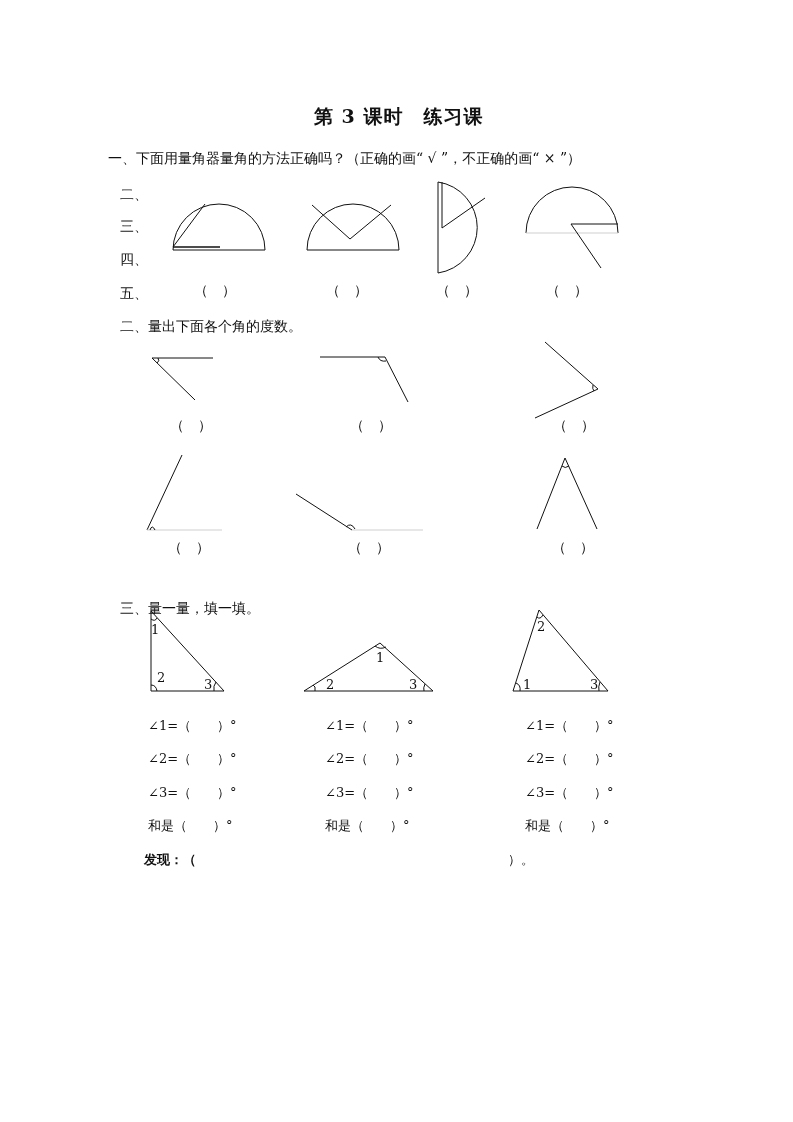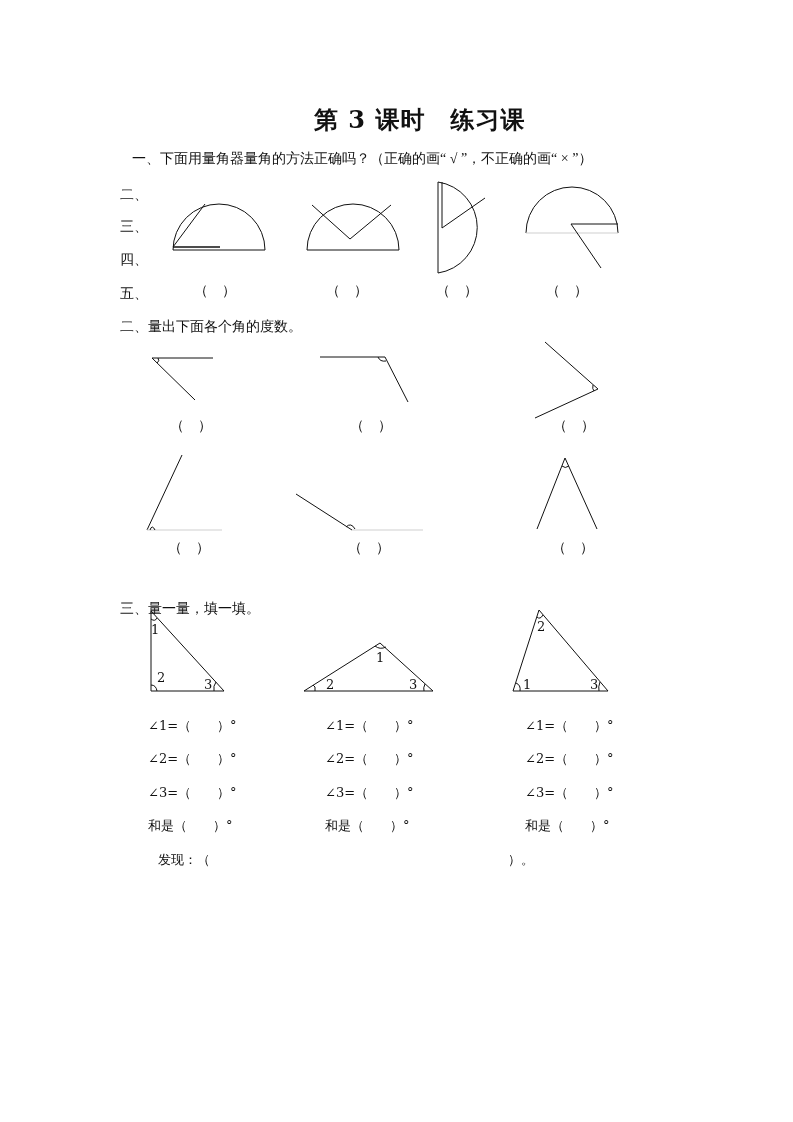--- a/index.html
+++ b/index.html
@@ -1,32 +1,32 @@
 <!DOCTYPE html>
 <html><head>
 <meta charset="utf-8">
 <style>
   html, body { margin:0; padding:0; background:#ffffff; }
   body { width:793px; height:1122px; position:relative; overflow:hidden;
          font-family:"DejaVu Serif","Liberation Serif",serif; color:#111; }
   .abs { position:absolute; white-space:nowrap; }
-  .title { font-size:24px; font-weight:bold; letter-spacing:1px; }
+  .title { font-size:19px; font-weight:bold; letter-spacing:1px; }
   .q { font-size:14px; }
   .sm { font-size:13px; }
   svg { position:absolute; left:0; top:0; }
   svg line, svg path, svg polyline, svg polygon { stroke:#111; stroke-width:1; fill:none; }
   .faint { stroke:#cfcfcf !important; }
   .thick { stroke-width:1.6 !important; }
 </style>
 </head>
 <body>
 
 <div class="abs title" style="left:314px;top:104px;">第 3 课时　练习课</div>
 
-<div class="abs q" style="left:132px;top:150px;font-family:Liberation Serif, serif;">一、下面用量角器量角的方法正确吗？（正确的画“ √ ”，不正确的画“ × ”）</div>
+<div class="abs q" style="left:108px;top:150px;">一、下面用量角器量角的方法正确吗？（正确的画“ √ ”，不正确的画“ × ”）</div>
 <div class="abs q" style="left:120px;top:186px;">二、</div>
 <div class="abs q" style="left:120px;top:218px;">三、</div>
 <div class="abs q" style="left:120px;top:251px;">四、</div>
 <div class="abs q" style="left:120px;top:285px;">五、</div>
 
 <div class="abs q" style="left:194px;top:282px;">（　）</div>
 <div class="abs q" style="left:326px;top:282px;">（　）</div>
 <div class="abs q" style="left:436px;top:282px;">（　）</div>
 <div class="abs q" style="left:546px;top:282px;">（　）</div>
 
@@ -58,21 +58,21 @@
 <div class="abs sm" style="left:325px;top:717px;">∠1=（　　）°</div>
 <div class="abs sm" style="left:325px;top:750px;">∠2=（　　）°</div>
 <div class="abs sm" style="left:325px;top:784px;">∠3=（　　）°</div>
 <div class="abs sm" style="left:325px;top:817px;">和是（　　）°</div>
 
 <div class="abs sm" style="left:525px;top:717px;">∠1=（　　）°</div>
 <div class="abs sm" style="left:525px;top:750px;">∠2=（　　）°</div>
 <div class="abs sm" style="left:525px;top:784px;">∠3=（　　）°</div>
 <div class="abs sm" style="left:525px;top:817px;">和是（　　）°</div>
 
-<div class="abs sm" style="left:158px;top:851px;">发现：（</div>
+<div class="abs sm" style="left:144px;top:851px;font-weight:bold;">发现：（</div>
 <div class="abs sm" style="left:508px;top:851px;">）。</div>
 
 <svg width="793" height="1122">
 
   <g>
     <path d="M173,250 A46,46 0 0 1 265,250"></path>
     <line x1="173" y1="250" x2="265" y2="250"></line>
     <line x1="173" y1="247" x2="220" y2="247" class="thick"></line>
     <line x1="173" y1="247" x2="205" y2="204"></line>
   </g>

